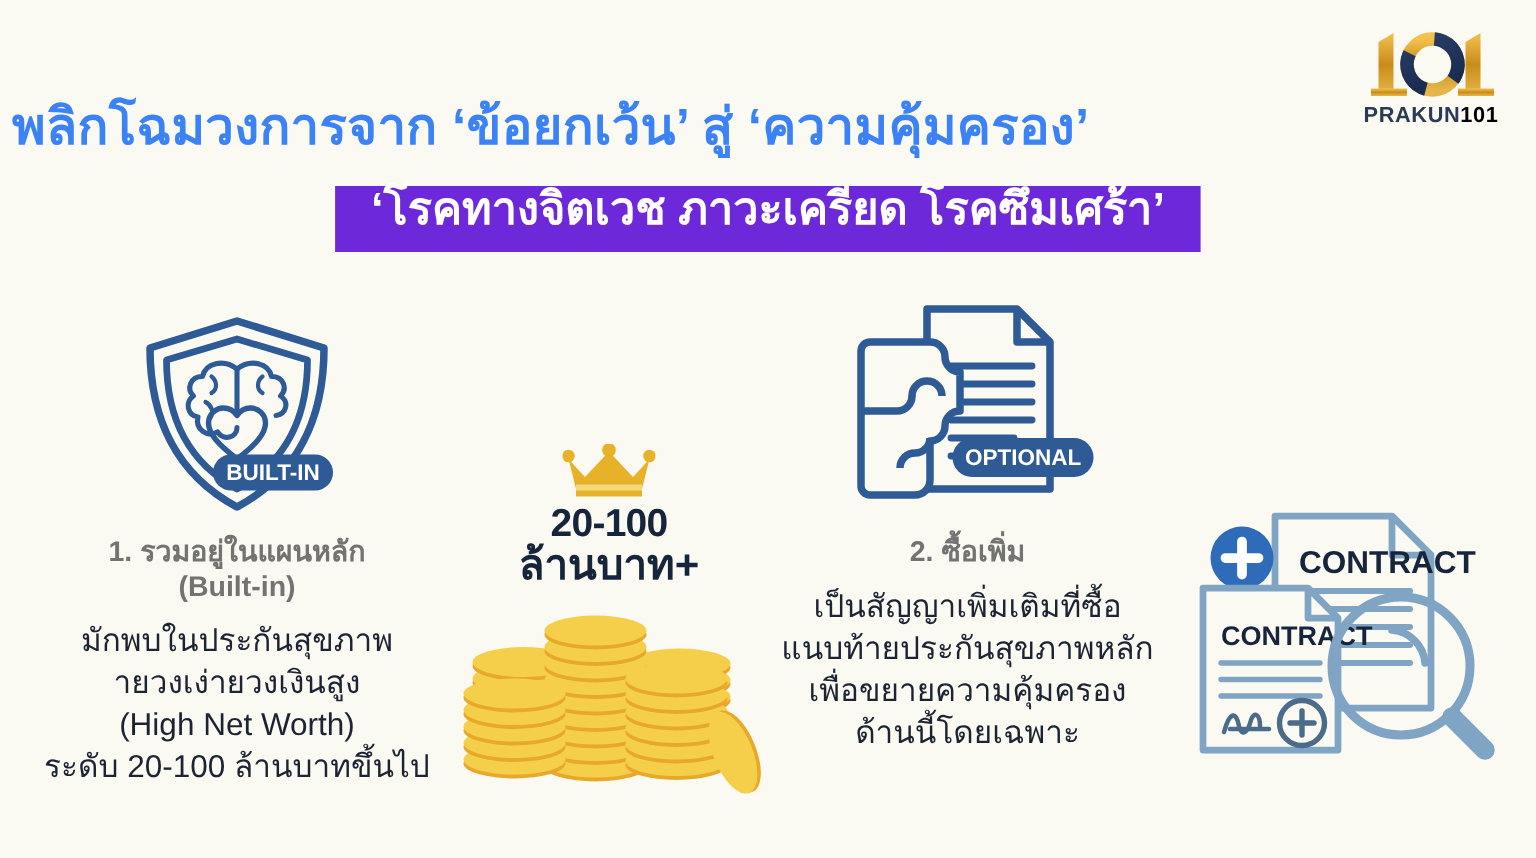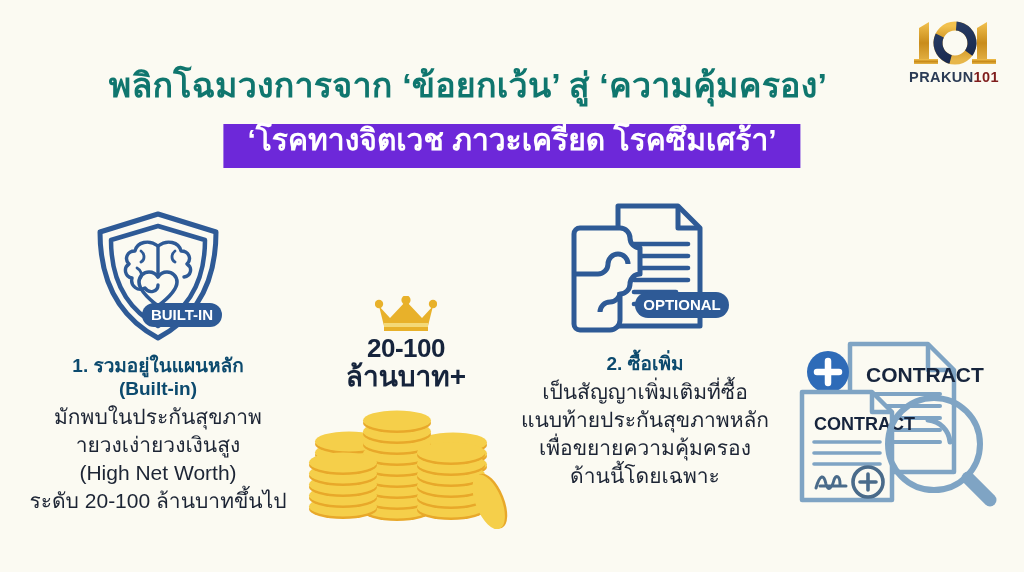--- a/index.html
+++ b/index.html
@@ -10,39 +10,39 @@
     font-family:"Liberation Sans","DejaVu Sans",sans-serif;
     overflow:hidden;position:relative;
   }
   .stage{position:relative;width:1024px;height:572px;}
 
   
   .logo{position:absolute;right:14px;top:14px;width:112px;text-align:center;}
   .logo-mark{display:block;margin:0 auto;}
   .logo-word{font-size:14.5px;font-weight:700;letter-spacing:.4px;line-height:1;margin-top:2px;}
   .logo-word .lw-a{color:#2b3b55;}
-  .logo-word .lw-b{color:#7f1d1d;}
+  .logo-word .lw-b{color:#000000;}
 
   
   .title-main{
-    position:absolute;left:0;right:0;top:66px;text-align:center;
-    font-size:34px;font-weight:700;color:#0f766e;letter-spacing:.2px;
+    position:absolute;left:0;right:0;top:66px;
+    font-size:34px;font-weight:700;color:#3b82f6;letter-spacing:.2px;
     padding-left:8px;padding-right:96px;line-height:1.15;white-space:nowrap;
   }
   .title-banner{
     position:absolute;left:50%;transform:translateX(-50%);top:124px;
     background:#6d28d9;color:#ffffff;
     font-size:30px;font-weight:700;line-height:1;
     padding:1px 24px 13px 24px;white-space:nowrap;
   }
 
   
   .col{position:absolute;text-align:center;}
   .col-head{
-    font-size:19px;font-weight:700;color:#0c4a6e;line-height:1.22;margin:0;
+    font-size:19px;font-weight:700;color:#737373;line-height:1.22;margin:11px;
   }
   .col-body{
     font-size:21px;font-weight:400;color:#1c2434;line-height:1.33;margin-top:3px;
   }
   .col-body div,.col-head div{white-space:nowrap;}
 
   .col1{left:14px;top:206px;width:288px;}
   .col1 .art{height:140px;display:flex;align-items:flex-end;justify-content:center;}
   .col1 .txt{margin-top:8px;}
 

